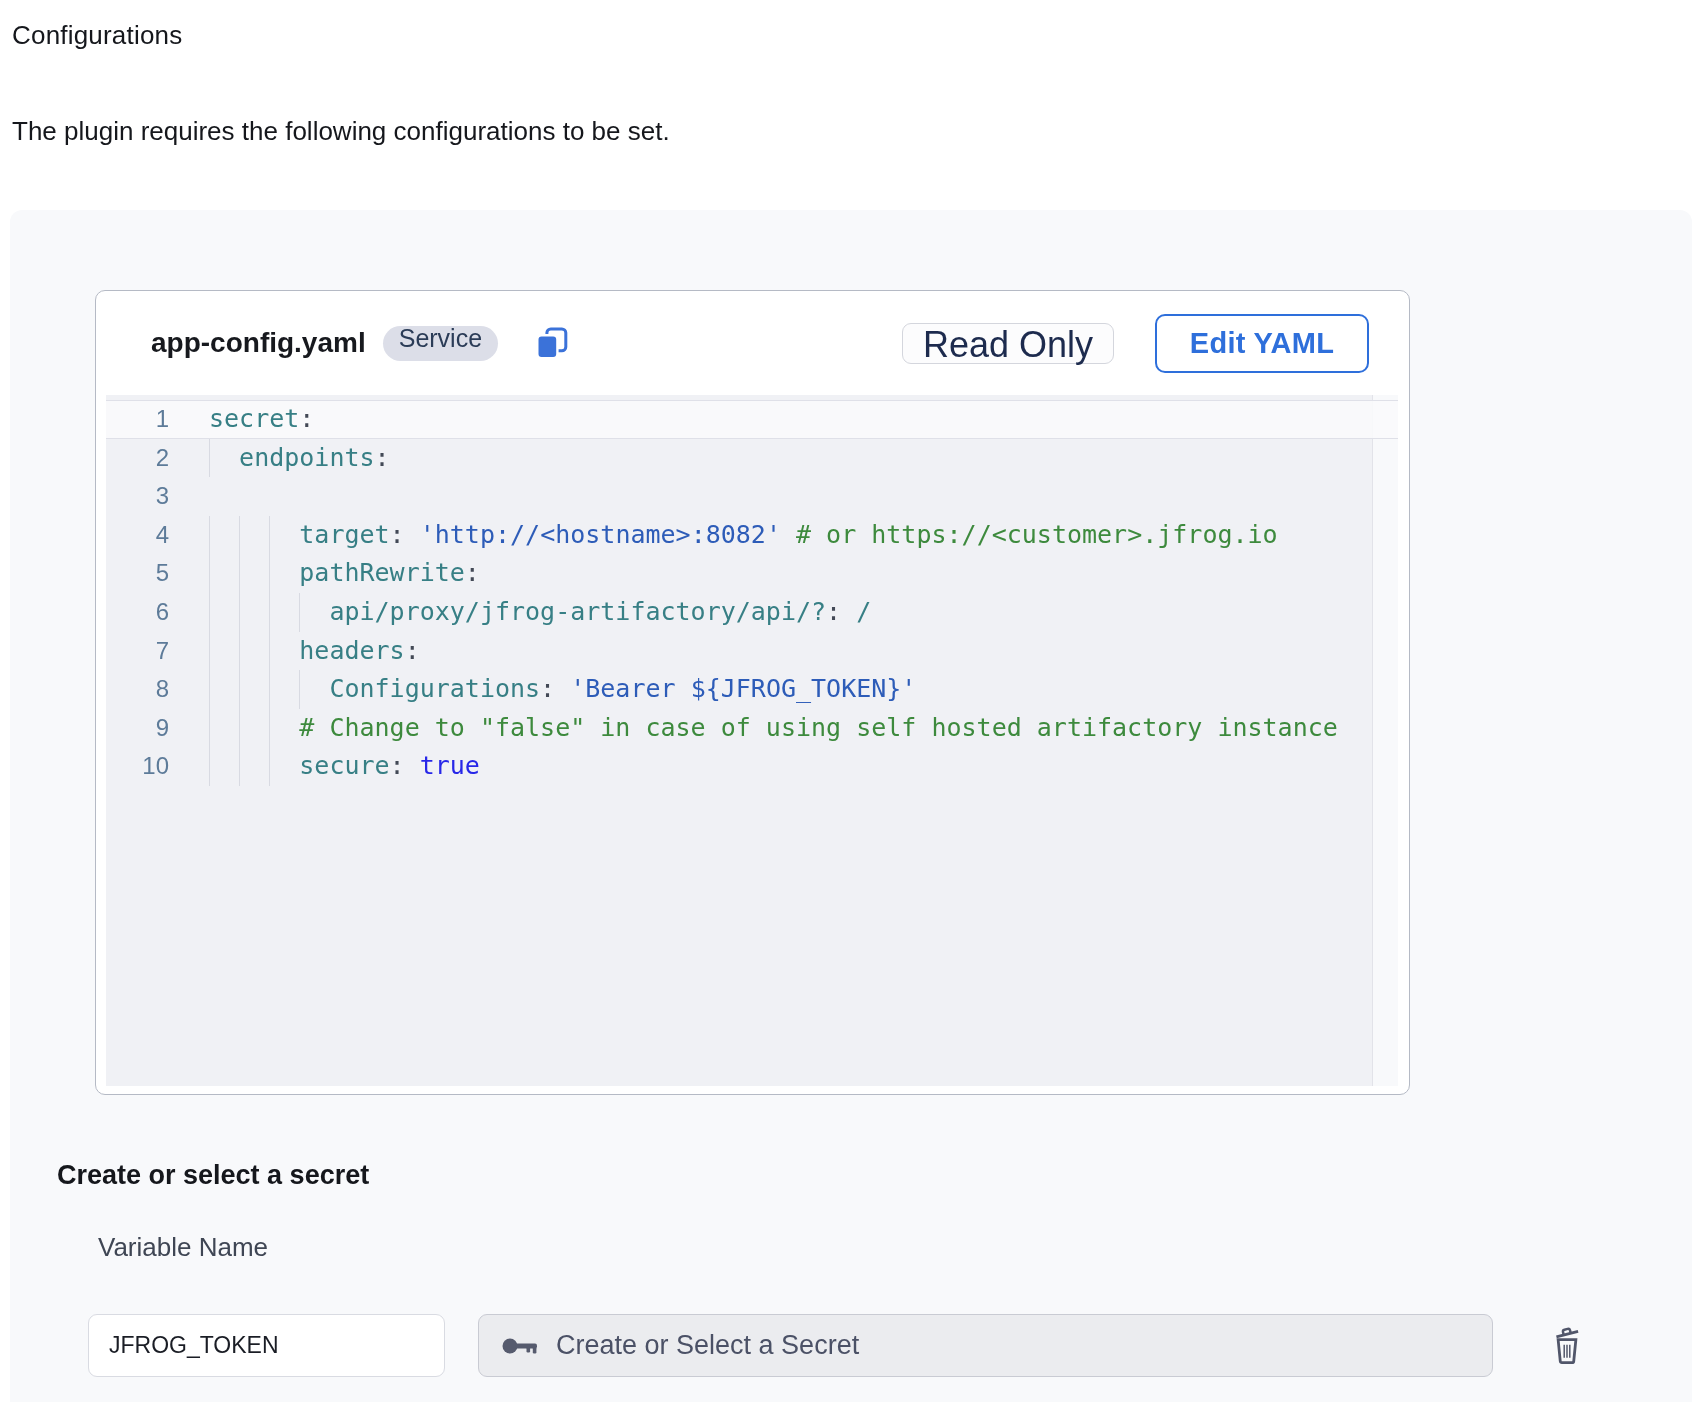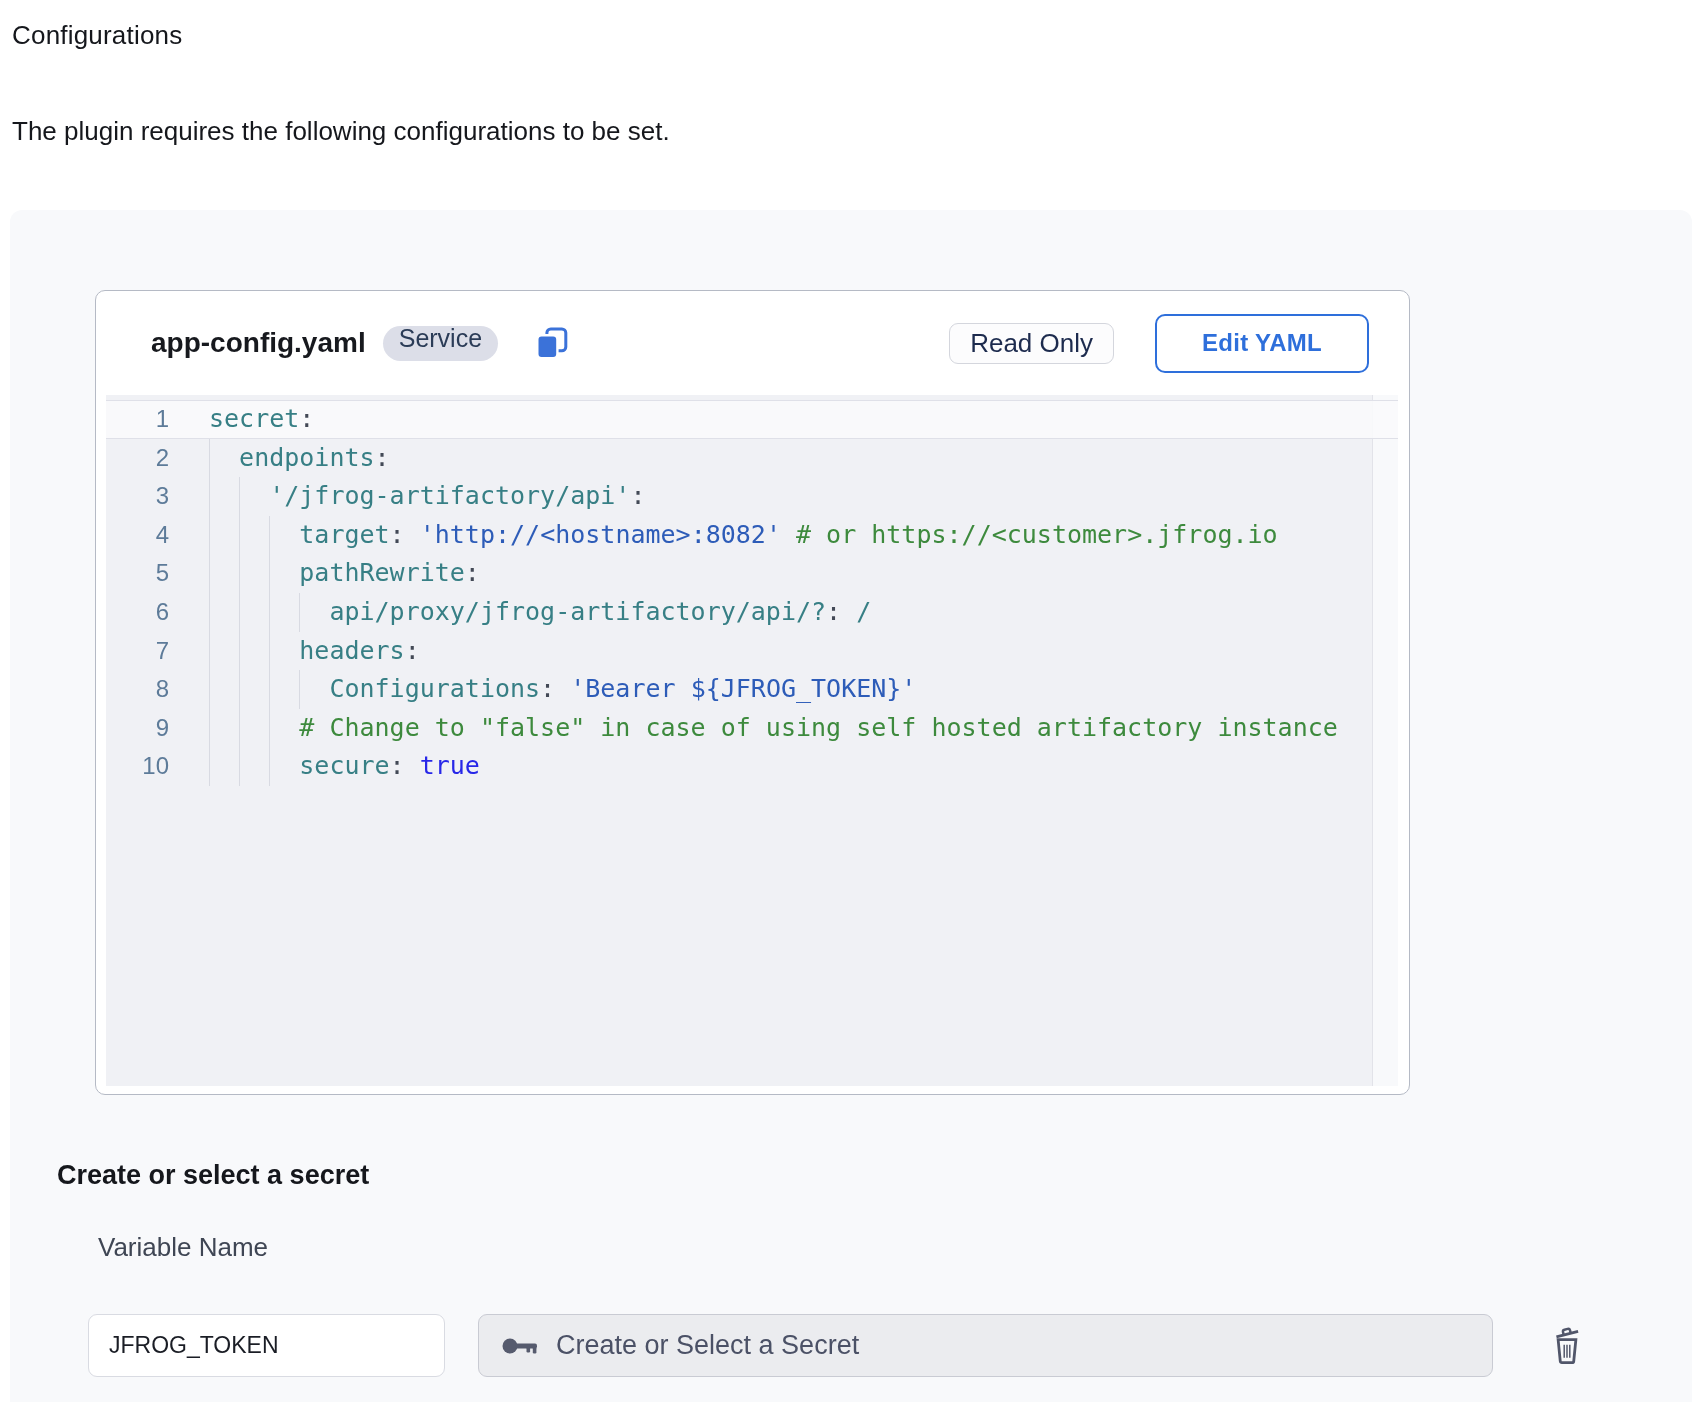--- a/index.html
+++ b/index.html
@@ -58,26 +58,26 @@
     background:var(--badge-bg);color:var(--badge-text);
     font-size:25px;line-height:1;
     padding:0 16px 10px 16px;border-radius:18px;
   }
   .copy-btn{
     margin-left:36px;border:none;background:transparent;cursor:pointer;
     color:var(--icon-blue);display:flex;align-items:center;
   }
   .header-spacer{flex:1;}
   .read-only-btn{
-    font-family:inherit;font-size:26px;color:#1d2b4e;
+    font-family:inherit;font-size:36px;color:#1d2b4e;
     background:#fcfcfd;border:1px solid #d4d6dd;border-radius:9px;
     height:41px;padding:0 20px;cursor:pointer;
   }
   .edit-yaml-btn{
-    font-family:inherit;font-size:24px;font-weight:700;color:var(--accent);
+    font-family:inherit;font-size:29px;font-weight:700;color:var(--accent);
     background:#ffffff;border:2px solid var(--accent);border-radius:10px;
     width:214px;height:59px;margin-left:41px;cursor:pointer;letter-spacing:.3px;
   }
   
   .editor{
     position:absolute;left:10px;top:104px;width:1292px;height:691px;
     background:var(--code-bg);
     font-family:"DejaVu Sans Mono", monospace;
     font-size:25px;
     overflow:hidden;
@@ -163,21 +163,21 @@
       <span class="header-spacer"></span>
       <button class="read-only-btn">Read Only</button>
       <button class="edit-yaml-btn">Edit YAML</button>
     </div>
 
     <div class="editor">
       <div class="scroll-gutter"></div>
       <div class="code-lines" id="code-lines">
           <div class="code-row active"><span class="ln">1</span><span class="code"><span class="tk-key">secret</span><span class="tk-punc">:</span></span></div>
           <div class="code-row"><span class="ln">2</span><span class="code"><span class="ig">  </span><span class="tk-key">endpoints</span><span class="tk-punc">:</span></span></div>
-          <div class="code-row"><span class="ln">3</span><span class="code"><span class="ig">  </span><span class="ig">  </span><span class="tk-key">'/jfrog-artifactory/api'</span><span class="tk-punc">:</span></span></div>
+          <div class="code-row"><span class="ln">3</span></div>
           <div class="code-row"><span class="ln">4</span><span class="code"><span class="ig">  </span><span class="ig">  </span><span class="ig">  </span><span class="tk-key">target</span><span class="tk-punc">:</span><span class="tk-plain"> </span><span class="tk-str">'http://&lt;hostname&gt;:8082'</span><span class="tk-plain"> </span><span class="tk-comment"># or https://&lt;customer&gt;.jfrog.io</span></span></div>
           <div class="code-row"><span class="ln">5</span><span class="code"><span class="ig">  </span><span class="ig">  </span><span class="ig">  </span><span class="tk-key">pathRewrite</span><span class="tk-punc">:</span></span></div>
           <div class="code-row"><span class="ln">6</span><span class="code"><span class="ig">  </span><span class="ig">  </span><span class="ig">  </span><span class="ig">  </span><span class="tk-key">api/proxy/jfrog-artifactory/api/?</span><span class="tk-punc">:</span><span class="tk-plain"> </span><span class="tk-key">/</span></span></div>
           <div class="code-row"><span class="ln">7</span><span class="code"><span class="ig">  </span><span class="ig">  </span><span class="ig">  </span><span class="tk-key">headers</span><span class="tk-punc">:</span></span></div>
           <div class="code-row"><span class="ln">8</span><span class="code"><span class="ig">  </span><span class="ig">  </span><span class="ig">  </span><span class="ig">  </span><span class="tk-key">Configurations</span><span class="tk-punc">:</span><span class="tk-plain"> </span><span class="tk-str">'Bearer ${JFROG_TOKEN}'</span></span></div>
           <div class="code-row"><span class="ln">9</span><span class="code"><span class="ig">  </span><span class="ig">  </span><span class="ig">  </span><span class="tk-comment"># Change to "false" in case of using self hosted artifactory instance</span></span></div>
           <div class="code-row"><span class="ln">10</span><span class="code"><span class="ig">  </span><span class="ig">  </span><span class="ig">  </span><span class="tk-key">secure</span><span class="tk-punc">:</span><span class="tk-plain"> </span><span class="tk-bool">true</span></span></div>
         </div>
     </div>
 

